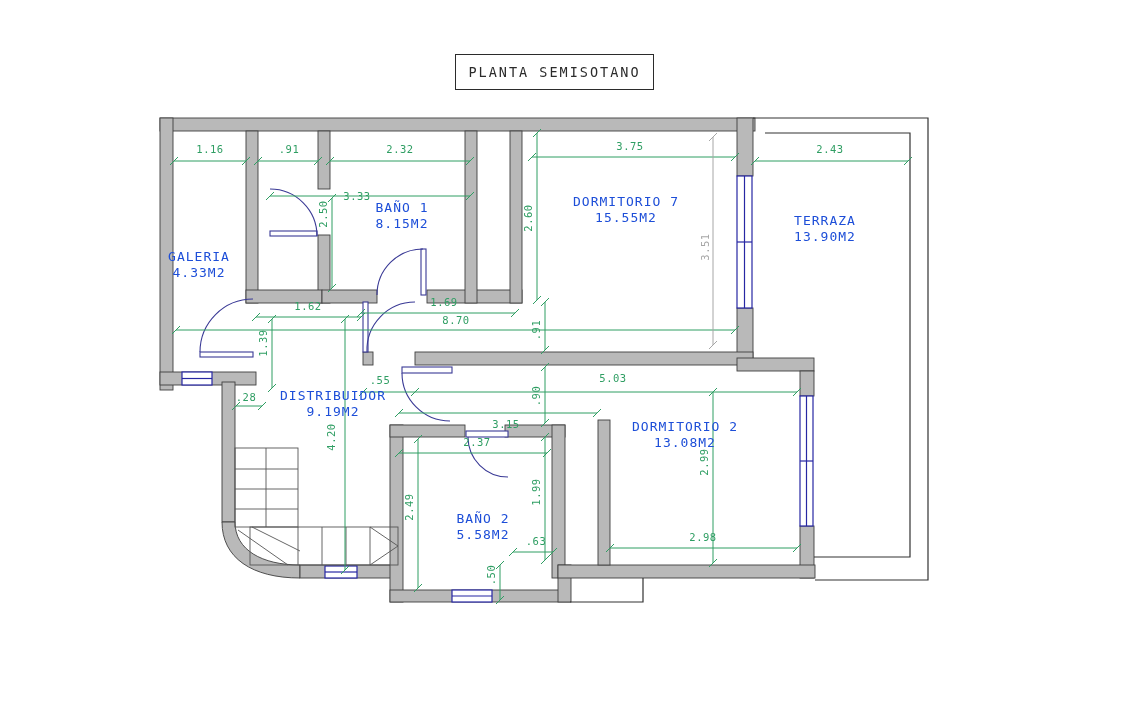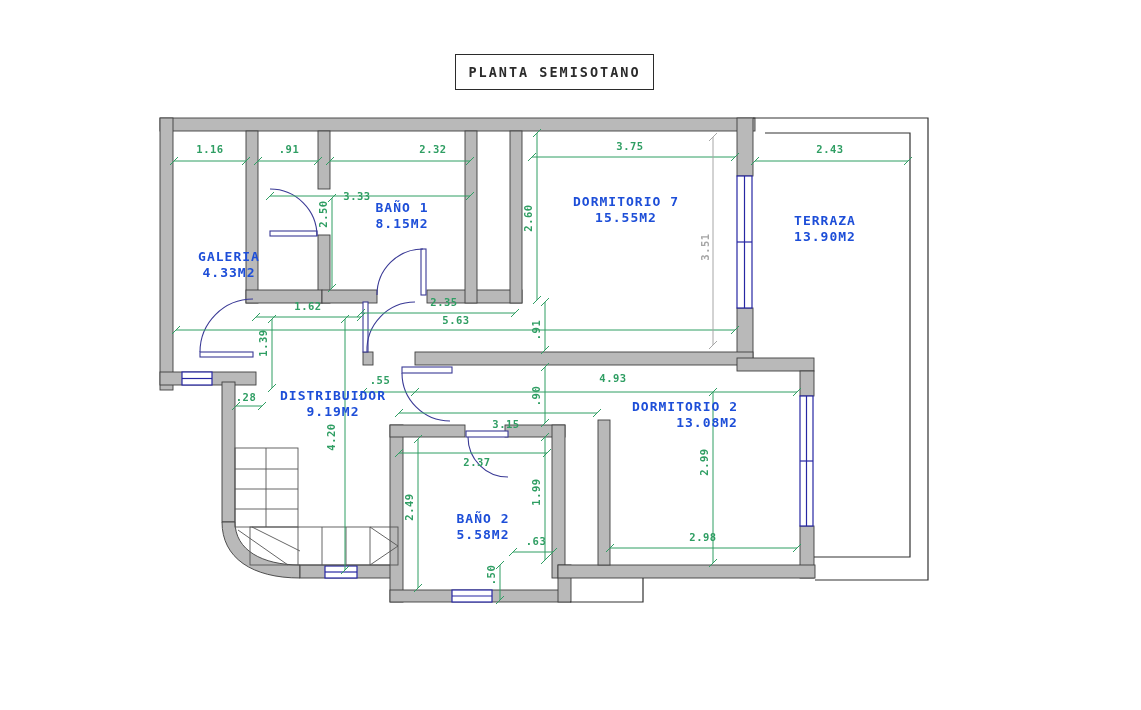--- a/index.html
+++ b/index.html
@@ -1,17 +1,17 @@
 <!DOCTYPE html>
 <html><head>
 <meta charset="utf-8">
 <style>
   html,body{margin:0;padding:0;background:#ffffff;}
   #canvas{position:relative;width:1141px;height:710px;background:#ffffff;overflow:hidden;
-          font-family:"DejaVu Sans Mono", monospace;font-weight:bold;}
+          font-family:"DejaVu Sans Mono", monospace;}
   #plan-svg{position:absolute;left:0;top:0;}
   .room-label{position:absolute;transform:translate(-50%,-50%);text-align:center;
               color:#1d4ed8;font-size:13px;line-height:1.25;letter-spacing:1px;white-space:nowrap;}
   .dim{position:absolute;font-size:10.5px;letter-spacing:0.5px;white-space:nowrap;
        transform:translate(-50%,-50%);}
   .dim.rot{transform:translate(-50%,-50%) rotate(-90deg);}
   #title-box{position:absolute;left:455px;top:54px;width:197px;height:34px;
              border:1.5px solid #2b2b2b;display:flex;align-items:center;justify-content:center;}
   #title-box span{font-size:13.5px;letter-spacing:2px;color:#2b2b2b;}
 </style>
@@ -212,40 +212,40 @@
         <line x1="709" y1="396" x2="717" y2="388" stroke="#2f9e63" stroke-width="1"></line>
         <line x1="709" y1="567" x2="717" y2="559" stroke="#2f9e63" stroke-width="1"></line>
       </g>
   </svg>
 
   <div id="title-box">
     <span>PLANTA SEMISOTANO</span>
   </div>
 
   <div id="labels">
-      <div class="room-label" style="left: 229px; top: 265px;"><span>GALERIA</span><br><span>4.33M2</span></div>
+      <div class="room-label" style="left: 199px; top: 265px;"><span>GALERIA</span><br><span>4.33M2</span></div>
       <div class="room-label" style="left: 402px; top: 216px;"><span>BAÑO 1</span><br><span>8.15M2</span></div>
       <div class="room-label" style="left: 626px; top: 210px;"><span>DORMITORIO 7</span><br><span>15.55M2</span></div>
       <div class="room-label" style="left: 825px; top: 229px;"><span>TERRAZA</span><br><span>13.90M2</span></div>
       <div class="room-label" style="left: 333px; top: 404px;"><span>DISTRIBUIDOR</span><br><span>9.19M2</span></div>
-      <div class="room-label" style="left: 685px; top: 415px; text-align: right;"><span>DORMITORIO 2</span><br><span>13.08M2</span></div>
+      <div class="room-label" style="left: 685px; top: 435px;"><span>DORMITORIO 2</span><br><span>13.08M2</span></div>
       <div class="room-label" style="left: 483px; top: 527px;"><span>BAÑO 2</span><br><span>5.58M2</span></div>
       <span class="dim" style="left: 210px; top: 149px; color: rgb(47, 158, 99);">1.16</span>
       <span class="dim" style="left: 289px; top: 149px; color: rgb(47, 158, 99);">.91</span>
-      <span class="dim" style="left: 400px; top: 149px; color: rgb(47, 158, 99); margin-left: 33px;">2.32</span>
+      <span class="dim" style="left: 400px; top: 149px; color: rgb(47, 158, 99);">2.32</span>
       <span class="dim" style="left: 630px; top: 146px; color: rgb(47, 158, 99);">3.75</span>
       <span class="dim" style="left: 830px; top: 149px; color: rgb(47, 158, 99);">2.43</span>
       <span class="dim" style="left: 357px; top: 196px; color: rgb(47, 158, 99);">3.33</span>
       <span class="dim" style="left: 308px; top: 306px; color: rgb(47, 158, 99); text-align: right;">1.62</span>
-      <span class="dim" style="left: 444px; top: 302px; color: rgb(47, 158, 99);">2.35</span>
-      <span class="dim" style="left: 456px; top: 320px; color: rgb(47, 158, 99);">5.63</span>
+      <span class="dim" style="left: 444px; top: 302px; color: rgb(47, 158, 99);">1.69</span>
+      <span class="dim" style="left: 456px; top: 320px; color: rgb(47, 158, 99);">8.70</span>
       <span class="dim" style="left: 380px; top: 380px; color: rgb(47, 158, 99);">.55</span>
-      <span class="dim" style="left: 613px; top: 378px; color: rgb(47, 158, 99);">4.93</span>
+      <span class="dim" style="left: 613px; top: 378px; color: rgb(47, 158, 99);">5.03</span>
       <span class="dim" style="left: 506px; top: 424px; color: rgb(47, 158, 99);">3.15</span>
-      <span class="dim" style="left: 477px; top: 462px; color: rgb(47, 158, 99);">2.37</span>
+      <span class="dim" style="left: 477px; top: 442px; color: rgb(47, 158, 99);">2.37</span>
       <span class="dim" style="left: 536px; top: 541px; color: rgb(47, 158, 99);">.63</span>
       <span class="dim" style="left: 703px; top: 537px; color: rgb(47, 158, 99);">2.98</span>
       <span class="dim" style="left: 246px; top: 397px; color: rgb(47, 158, 99);">.28</span>
       <span class="dim rot" style="left: 323px; top: 214px; color: rgb(47, 158, 99);">2.50</span>
       <span class="dim rot" style="left: 528px; top: 218px; color: rgb(47, 158, 99);">2.60</span>
       <span class="dim rot" style="left: 705px; top: 247px; color: rgb(166, 166, 166);">3.51</span>
       <span class="dim rot" style="left: 263px; top: 343px; color: rgb(47, 158, 99);">1.39</span>
       <span class="dim rot" style="left: 536px; top: 330px; color: rgb(47, 158, 99);">.91</span>
       <span class="dim rot" style="left: 536px; top: 396px; color: rgb(47, 158, 99);">.90</span>
       <span class="dim rot" style="left: 331px; top: 437px; color: rgb(47, 158, 99);">4.20</span>

